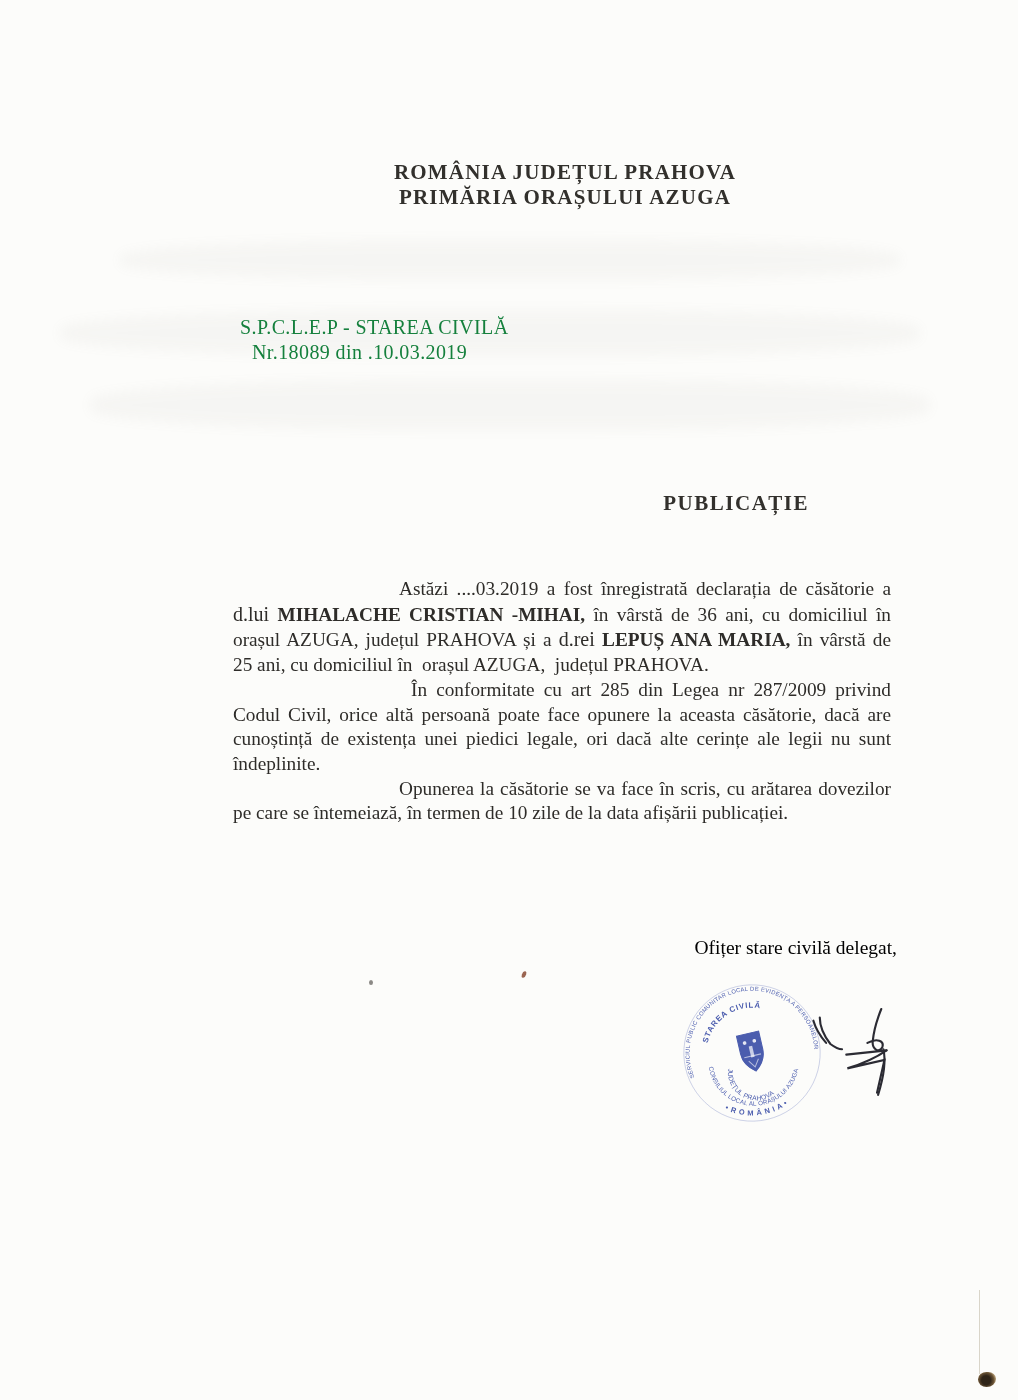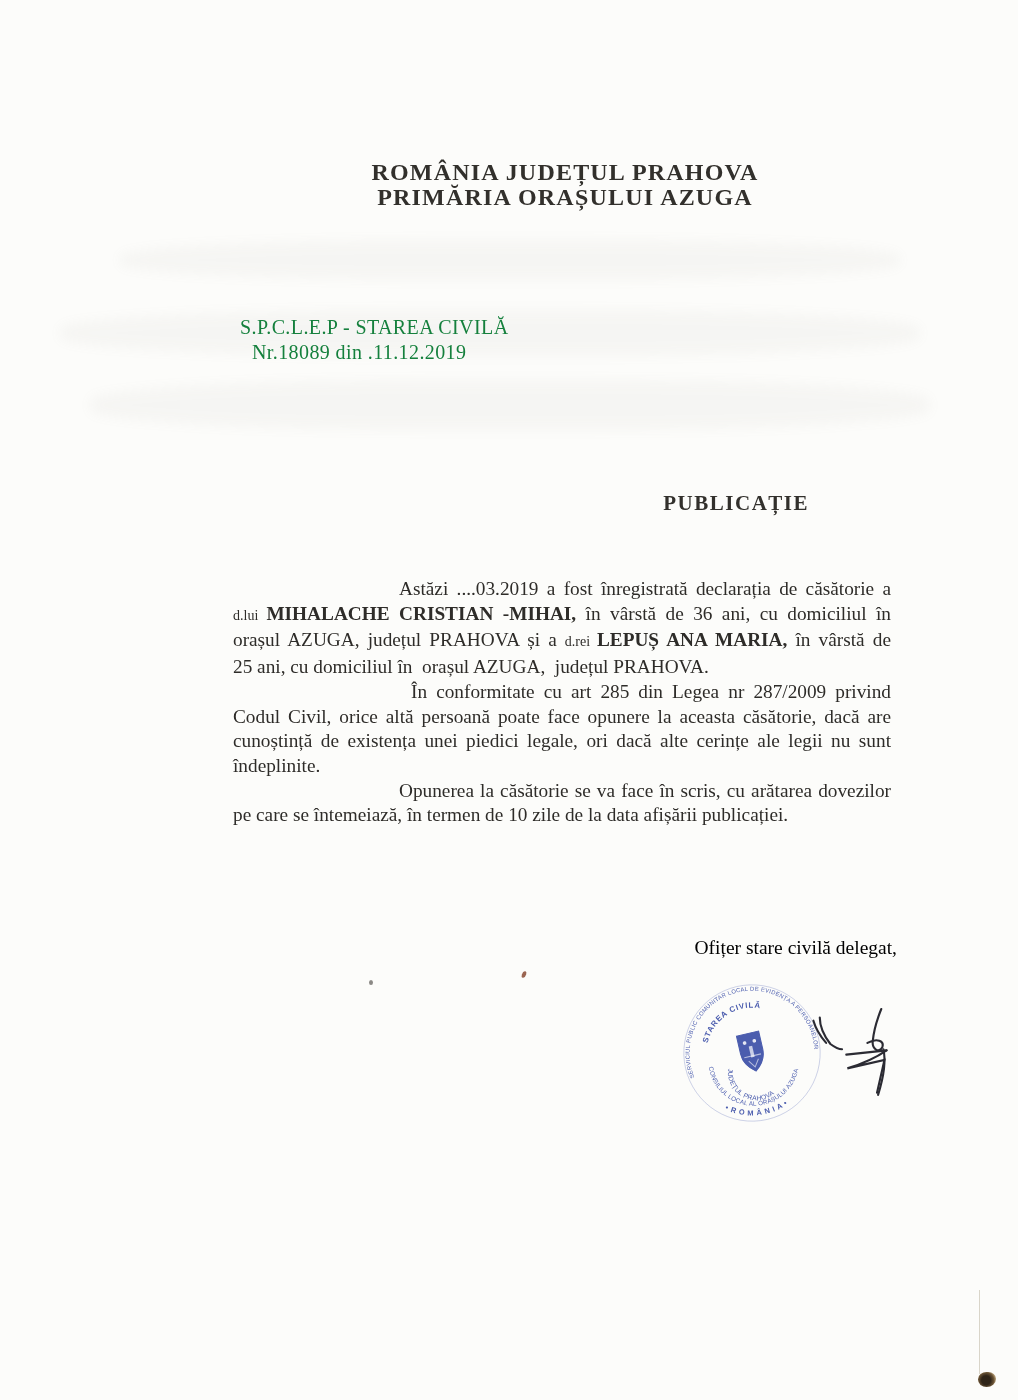--- a/index.html
+++ b/index.html
@@ -9,21 +9,21 @@
     background:#fcfcfa;
     overflow:hidden;
     font-family:"Liberation Serif","DejaVu Serif",serif;
     color:#2e2c29;
   }
   
   .ghost{position:absolute;background:#9a968e;opacity:.06;filter:blur(6px);border-radius:40%;}
 
   .doc-header{
     position:absolute;left:315px;top:160px;width:500px;
-    text-align:center;font-weight:bold;font-size:24px;
+    text-align:center;font-weight:bold;font-size:21px;
     letter-spacing:1.2px;line-height:25px;color:#32302c;
   }
   .ref-block{
     position:absolute;left:234px;top:315px;
     font-size:20px;line-height:25px;letter-spacing:.4px;color:#15803d;margin-left:6px;
   }
   .ref-block .l2{padding-left:12px;}
   .doc-title{
     position:absolute;left:309px;top:491px;width:500px;
     text-align:right;font-weight:bold;font-size:21px;letter-spacing:1.5px;color:#32302c;
@@ -32,21 +32,21 @@
     position:absolute;left:233px;top:577px;width:658px;
     font-size:19.3px;
   }
   .bodyline{
     line-height:24.7px;
     text-align:justify;text-align-last:justify;
     white-space:pre-wrap;
   }
   .bodyline.left{text-align-last:left;}
   .bodyline .b{font-weight:bold;}
-  .bodyline .sm{font-size:14px;}
+  .bodyline .sm{font-size:20px;}
   .sign-block{
     position:absolute;left:495px;top:935px;width:402px;
     text-align:right;font-size:19.5px;line-height:25.5px;color:#000000;
   }
   .stamp-wrap{
     position:absolute;left:681px;top:982px;width:142px;height:142px;
     transform:rotate(-13deg);
     opacity:.92;
   }
   .stamp-wrap svg{width:100%;height:100%;}
@@ -76,21 +76,21 @@
   <div class="ghost" style="left:60px;top:310px;width:860px;height:46px;"></div>
   <div class="ghost" style="left:90px;top:380px;width:840px;height:50px;"></div>
 
   <div class="doc-header">
     <div>ROMÂNIA JUDEȚUL PRAHOVA</div>
     <div>PRIMĂRIA ORAȘULUI AZUGA</div>
   </div>
 
   <div class="ref-block">
     <div class="l1">S.P.C.L.E.P - STAREA CIVILĂ</div>
-    <div class="l2">Nr.18089 din .11.12.2019</div>
+    <div class="l2">Nr.18089 din .10.03.2019</div>
   </div>
 
   <div class="doc-title">PUBLICAȚIE</div>
 
   <div class="body-block" id="body-lines">
       <div class="bodyline" style="text-indent: 166px;"><span class="">Astăzi ....03.2019 a fost înregistrată declarația de căsătorie a</span></div>
       <div class="bodyline"><span class="sm">d.lui </span><span class="b ">MIHALACHE CRISTIAN -MIHAI,</span><span class=""> în vârstă de 36 ani, cu domiciliul în</span></div>
       <div class="bodyline"><span class="">orașul AZUGA, județul PRAHOVA și a </span><span class="sm">d.rei </span><span class="b ">LEPUȘ ANA MARIA,</span><span class=""> în vârstă de</span></div>
       <div class="bodyline left"><span class="">25 ani, cu domiciliul în  orașul AZUGA,  județul PRAHOVA.</span></div>
       <div class="bodyline" style="text-indent: 178px;"><span class="">În conformitate cu art 285 din Legea nr 287/2009 privind</span></div>

